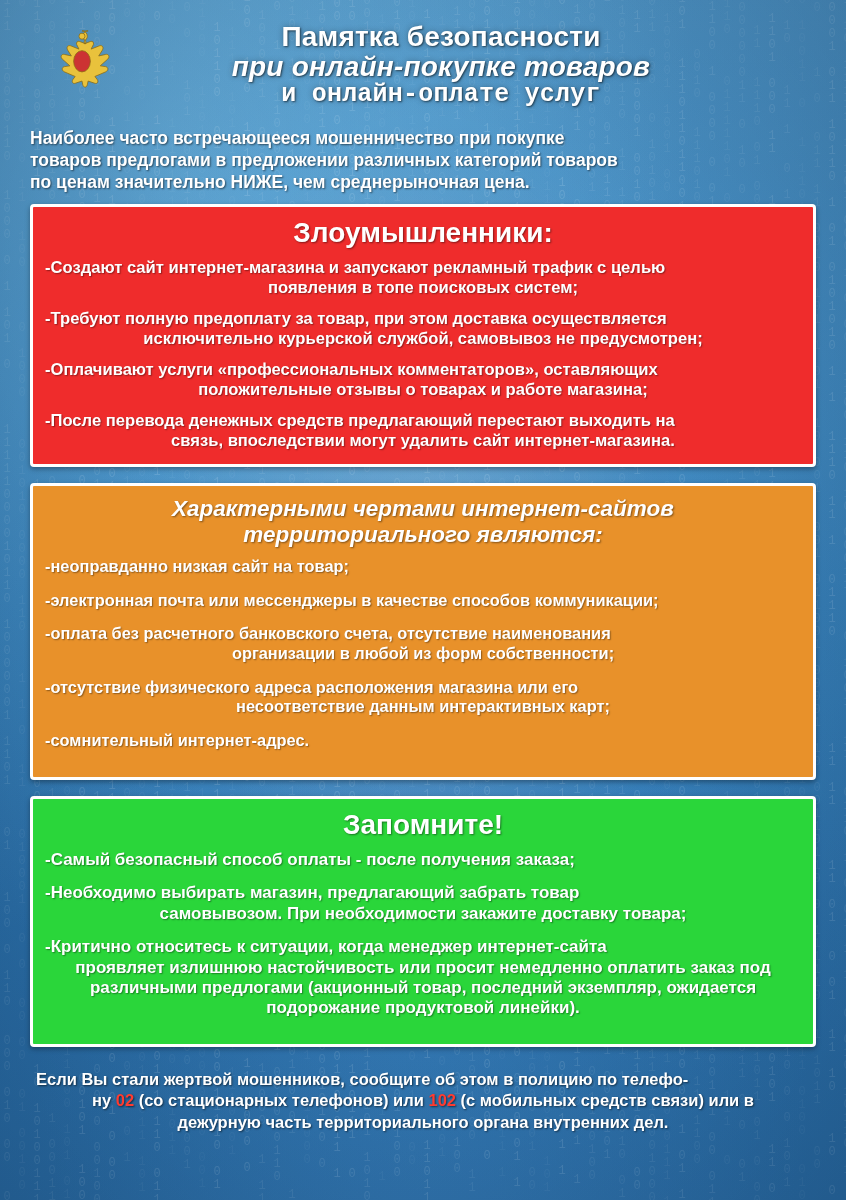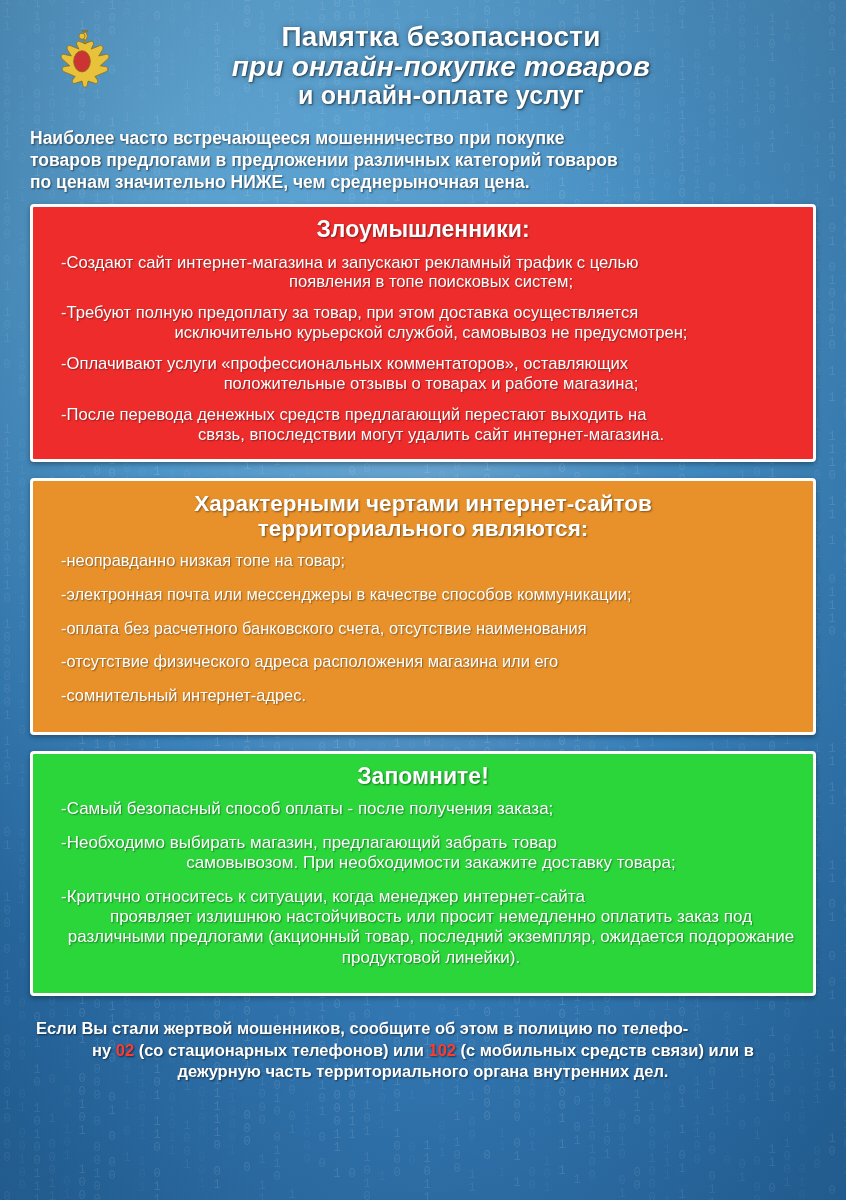--- a/index.html
+++ b/index.html
@@ -84,21 +84,21 @@
   }
   .title-line {
     color: #ffffff;
     font-weight: bold;
     letter-spacing: 0.2px;
     text-shadow: 1px 1px 2px rgba(0,0,0,0.55), 0 0 6px rgba(0,0,0,0.3);
     line-height: 1.07;
   }
   .title-1 { font-size: 28px; }
   .title-2 { font-size: 28px; font-style: italic; }
-  .title-3 { font-size: 25px; }
+  .title-3 { font-size: 25px; font-family: Liberation Mono, monospace; }
 
   
   .intro {
     margin: 14px 6px 10px 6px;
     color: #ffffff;
     font-size: 17.5px;
     font-weight: bold;
     line-height: 1.28;
     text-align: justify;
     text-shadow: 1px 1px 2px rgba(0,0,0,0.55);
@@ -114,34 +114,34 @@
     box-sizing: border-box;
     box-shadow: 0 2px 5px rgba(0,0,0,0.35);
   }
   .panel-red    { background: #ef2c2c; }
   .panel-orange { background: #e8912a; }
   .panel-green  { background: #2ad63a; }
 
   .panel-title {
     color: #ffffff;
     font-weight: bold;
-    font-size: 23px;
+    font-size: 28px;
     text-align: center;
     line-height: 1.12;
     margin: 2px 0 10px 0;
     text-shadow: 1px 1px 2px rgba(0,0,0,0.45);
   }
-  .panel-orange .panel-title { font-size: 22.5px; }
+  .panel-orange .panel-title { font-size: 22.5px; font-style: italic; }
 
   .item {
     color: #ffffff;
     font-size: 16.6px;
-    font-weight: normal;
+    font-weight: bold;
     line-height: 1.2;
-    margin: 0 0 11px 16px;
+    margin: 0 0 11px 0;
     text-align: justify;
     text-shadow: 1px 1px 1.5px rgba(0,0,0,0.4);
   }
   .item:last-child { margin-bottom: 2px; }
   .item .ln2 { display: block; text-align: center; }
 
   .panel-orange .item { font-size: 16.4px; margin-bottom: 14px; }
   .panel-green .item  { font-size: 17px; margin-bottom: 13px; }
 
   
@@ -5571,30 +5571,32 @@
       </div>
     </div>
 
     <div class="panel panel-orange">
       <div class="panel-title">
         <div>Характерными чертами интернет-сайтов</div>
         <div>территориального являются:</div>
       </div>
 
       <div class="item">
-        <span>-неоправданно низкая топе на товар;</span>
+        <span>-неоправданно низкая сайт на товар;</span>
       </div>
       <div class="item">
         <span>-электронная почта или мессенджеры в качестве способов коммуникации;</span>
       </div>
       <div class="item">
         <span>-оплата без расчетного банковского счета, отсутствие наименования</span>
+        <span class="ln2"> организации в любой из форм собственности;</span>
       </div>
       <div class="item">
         <span>-отсутствие физического адреса расположения магазина или его</span>
+        <span class="ln2">несоответствие данным интерактивных карт;</span>
       </div>
       <div class="item">
         <span>-сомнительный интернет-адрес.</span>
       </div>
     </div>
 
     <div class="panel panel-green">
       <div class="panel-title">Запомните!</div>
 
       <div class="item">

